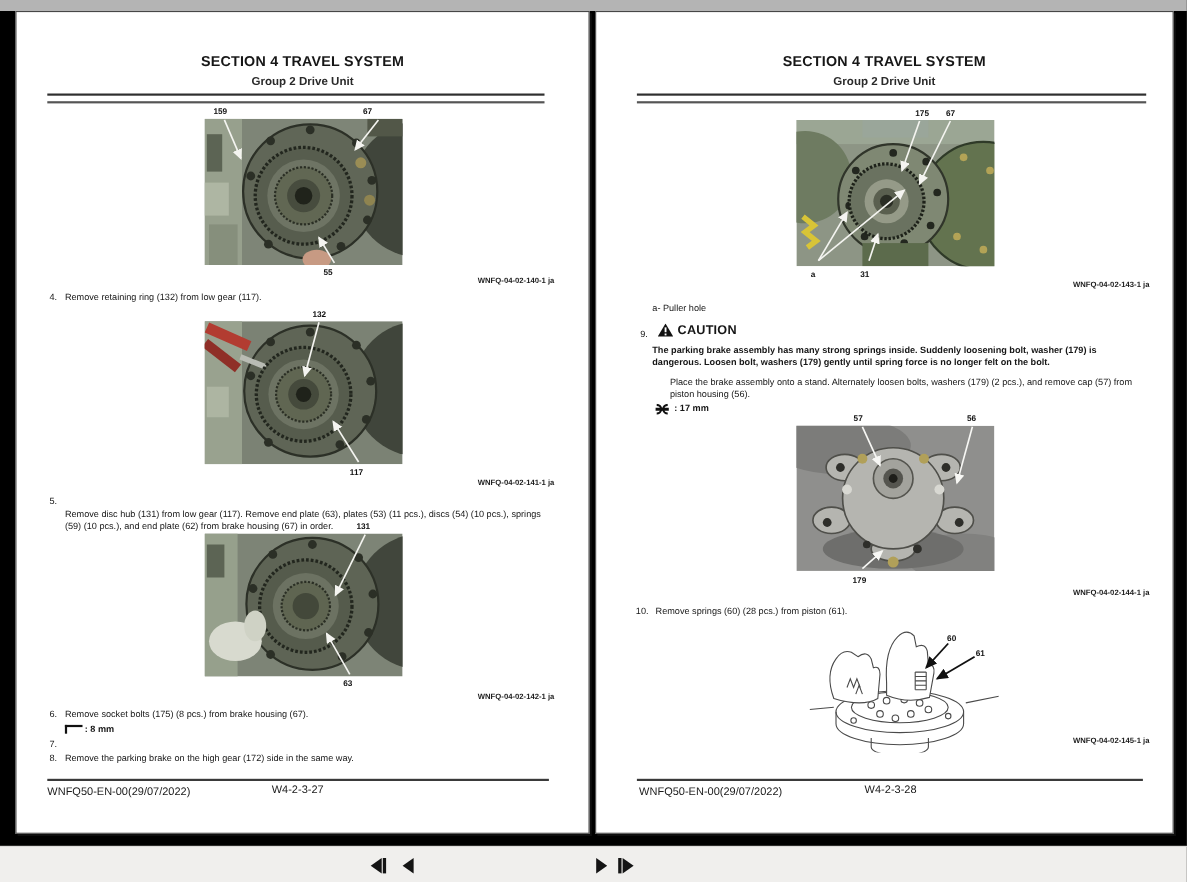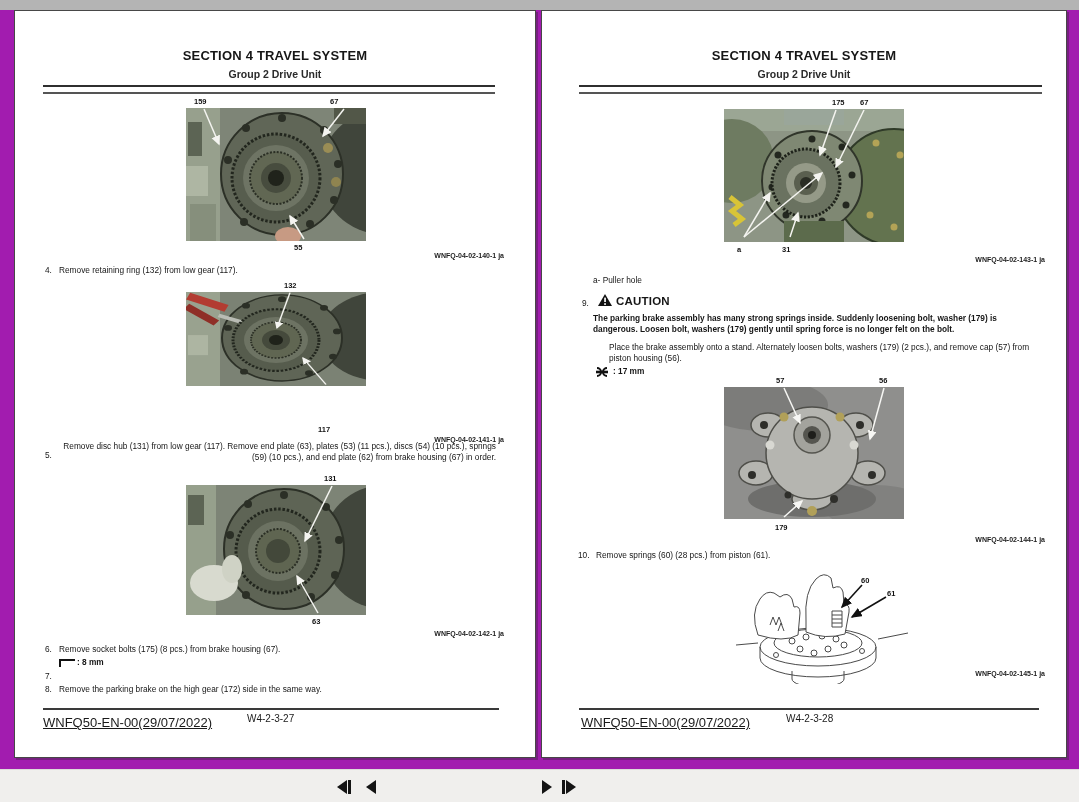--- a/index.html
+++ b/index.html
@@ -1,17 +1,17 @@
 <!DOCTYPE html>
 <html><head>
 <meta charset="utf-8">
 <style>
   html,body{margin:0;padding:0;}
   body{width:1079px;height:802px;overflow:hidden;font-family:"Liberation Sans",sans-serif;}
-  .screen{position:relative;width:1079px;height:802px;background:#a21caf;overflow:hidden;}
+  .screen{position:relative;width:1079px;height:802px;background:#000000;overflow:hidden;}
   .topstrip{position:absolute;left:0;top:0;width:1079px;height:10px;background:#b4b4b4;}
   
   .page{position:absolute;top:10px;height:746px;background:#ffffff;border:1px solid #474747;
         box-shadow:2px 2px 0 rgba(40,40,40,.35);color:#161616;}
   #page-left{left:14px;width:520px;}
   #page-right{left:541px;width:524px;}
   .abs{position:absolute;}
   .hdr-title{top:37px;left:0;width:100%;text-align:center;font-size:13px;font-weight:bold;letter-spacing:.2px;}
   .hdr-sub{top:57px;left:0;width:100%;text-align:center;font-size:10.5px;font-weight:bold;color:#2a2a2a;}
   .hdr-rule{height:5px;border-top:2px solid #2f2f2f;border-bottom:2px solid #555;}
@@ -19,21 +19,21 @@
   .t-bold{font-weight:bold;}
   .caption{font-size:7px;font-weight:bold;color:#1c1c1c;}
   .callout{position:absolute;font-size:7.5px;font-weight:bold;color:#111;white-space:nowrap;}
   .figure{position:absolute;}
   .figure svg.art{position:absolute;left:0;top:0;width:100%;height:100%;}
   .step-num{position:absolute;font-size:8.3px;line-height:11.4px;}
   .step-txt{position:absolute;font-size:8.3px;line-height:11.4px;}
   .hexkey{display:inline-block;width:14px;height:6px;border-top:2.5px solid #111;border-left:2.5px solid #111;vertical-align:middle;margin-right:2px;}
   .toolrow{position:absolute;font-size:8.3px;font-weight:bold;}
   .f-rule{height:0;border-top:2px solid #3a3a3a;}
-  .f-doc{font-size:13px;color:#1a1a1a;text-decoration:underline;}
+  .f-doc{font-size:10px;color:#1a1a1a;}
   .f-page{font-size:10px;color:#1a1a1a;}
   .note{font-size:8.3px;}
   .caution-title{font-size:11.5px;font-weight:bold;letter-spacing:.2px;}
   
   .toolbar{position:absolute;left:0;top:769px;width:1079px;height:33px;background:#f0efed;border-top:1px solid #dddcda;}
   .tbtn{position:absolute;display:flex;align-items:center;gap:1px;height:20px;top:7px;cursor:pointer;}
   .tri-l{width:0;height:0;border-top:7px solid transparent;border-bottom:7px solid transparent;border-right:10px solid #141414;}
   .tri-r{width:0;height:0;border-top:7px solid transparent;border-bottom:7px solid transparent;border-left:10px solid #141414;}
   .vbar{width:3px;height:14px;background:#141414;}
 </style>
@@ -89,21 +89,21 @@
       </svg>
       <span class="callout" style="left:8px;top:-11px;">159</span>
       <span class="callout" style="left:144px;top:-11px;">67</span>
       <span class="callout" style="left:108px;top:135px;">55</span>
     </div>
     <div class="abs caption" style="top:241px;right:31px;">WNFQ-04-02-140-1 ja</div>
 
     <span class="step-num" style="left:30px;top:254px;">4.</span>
     <span class="step-txt" style="left:44px;top:254px;width:437px;">Remove retaining ring (132) from low gear (117).</span>
 
-    <div class="figure" style="left:171px;top:281px;width:180px;height:94px;">
+    <div class="figure" style="left:171px;top:281px;width:180px;height:130px;">
       <svg class="art" viewBox="0 0 180 131" preserveAspectRatio="none">
         <defs>
             <marker id="m141" markerWidth="7" markerHeight="7" refX="5.5" refY="3" orient="auto">
               <path d="M0 0 L6.5 3 L0 6 z" fill="#f4f4f0"></path>
             </marker>
           </defs>
         <rect width="180" height="131" fill="#7b8274"></rect>
         <rect width="34" height="131" fill="#99a28f"></rect>
         <rect x="2" y="60" width="20" height="28" fill="#adb5a2"></rect>
         <circle cx="196" cy="62" r="62" fill="#40453b"></circle>
@@ -130,21 +130,21 @@
           <line x1="104" y1="1" x2="91" y2="50" marker-end="url(#m141)"></line>
           <line x1="140" y1="129" x2="117" y2="92" marker-end="url(#m141)"></line>
         </g>
       </svg>
       <span class="callout" style="left:98px;top:-11px;">132</span>
       <span class="callout" style="left:132px;top:133px;">117</span>
     </div>
     <div class="abs caption" style="top:425px;right:31px;">WNFQ-04-02-141-1 ja</div>
 
     <span class="step-num" style="left:30px;top:439px;">5.</span>
-    <span class="step-txt" style="left:44px;top:430px;width:437px;text-align:right;">Remove disc hub (131) from low gear (117). Remove end plate (63), plates (53) (11 pcs.), discs (54) (10 pcs.), springs (59) (10 pcs.), and end plate (62) from brake housing (67) in order.</span>
+    <span class="step-txt" style="left:44px;top:451px;width:437px;">Remove disc hub (131) from low gear (117). Remove end plate (63), plates (53) (11 pcs.), discs (54) (10 pcs.), springs (59) (10 pcs.), and end plate (62) from brake housing (67) in order.</span>
 
     <div class="figure" style="left:171px;top:474px;width:180px;height:130px;">
       <svg class="art" viewBox="0 0 180 130" preserveAspectRatio="none">
         <defs>
             <marker id="m142" markerWidth="7" markerHeight="7" refX="5.5" refY="3" orient="auto">
               <path d="M0 0 L6.5 3 L0 6 z" fill="#f4f4f0"></path>
             </marker>
           </defs>
         <rect width="180" height="130" fill="#7d8476"></rect>
         <rect width="30" height="130" fill="#96a08c"></rect>

